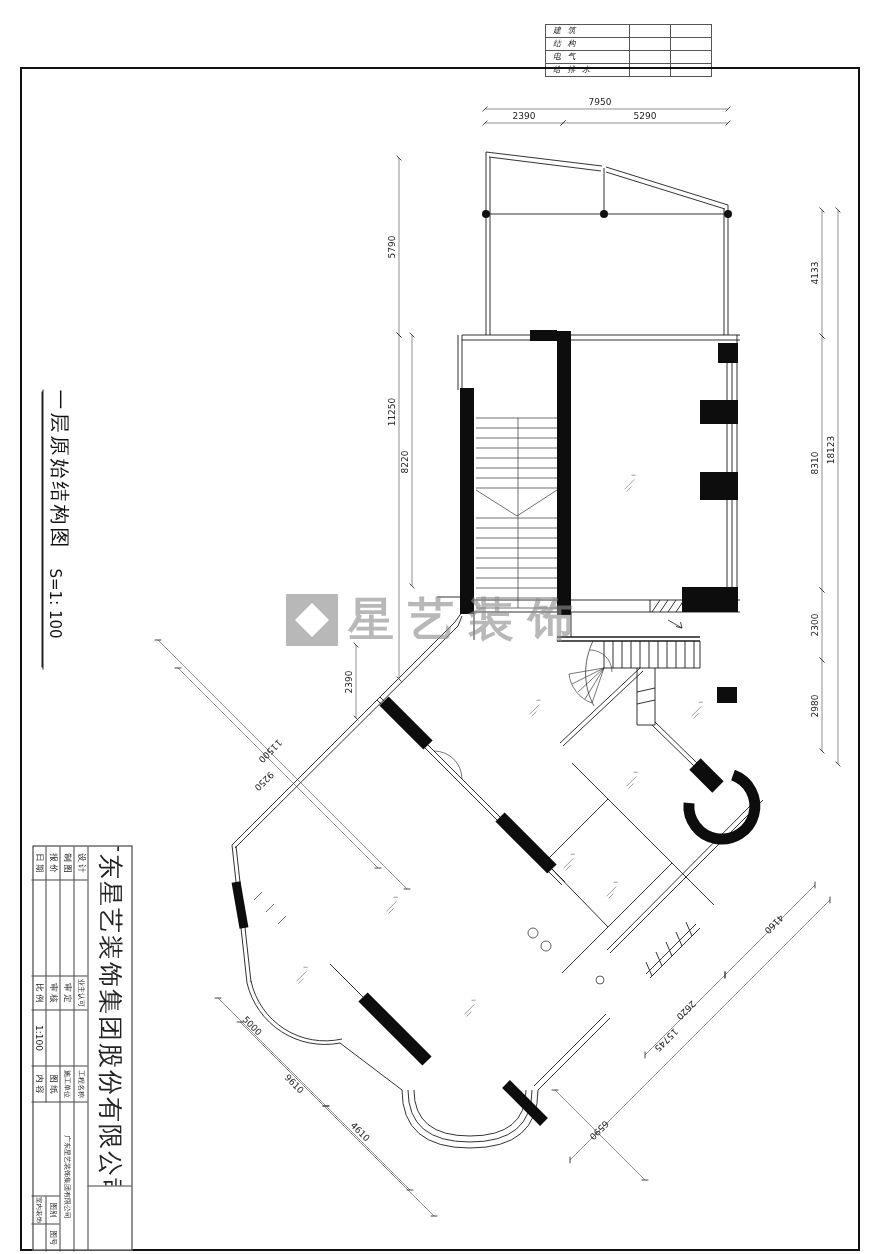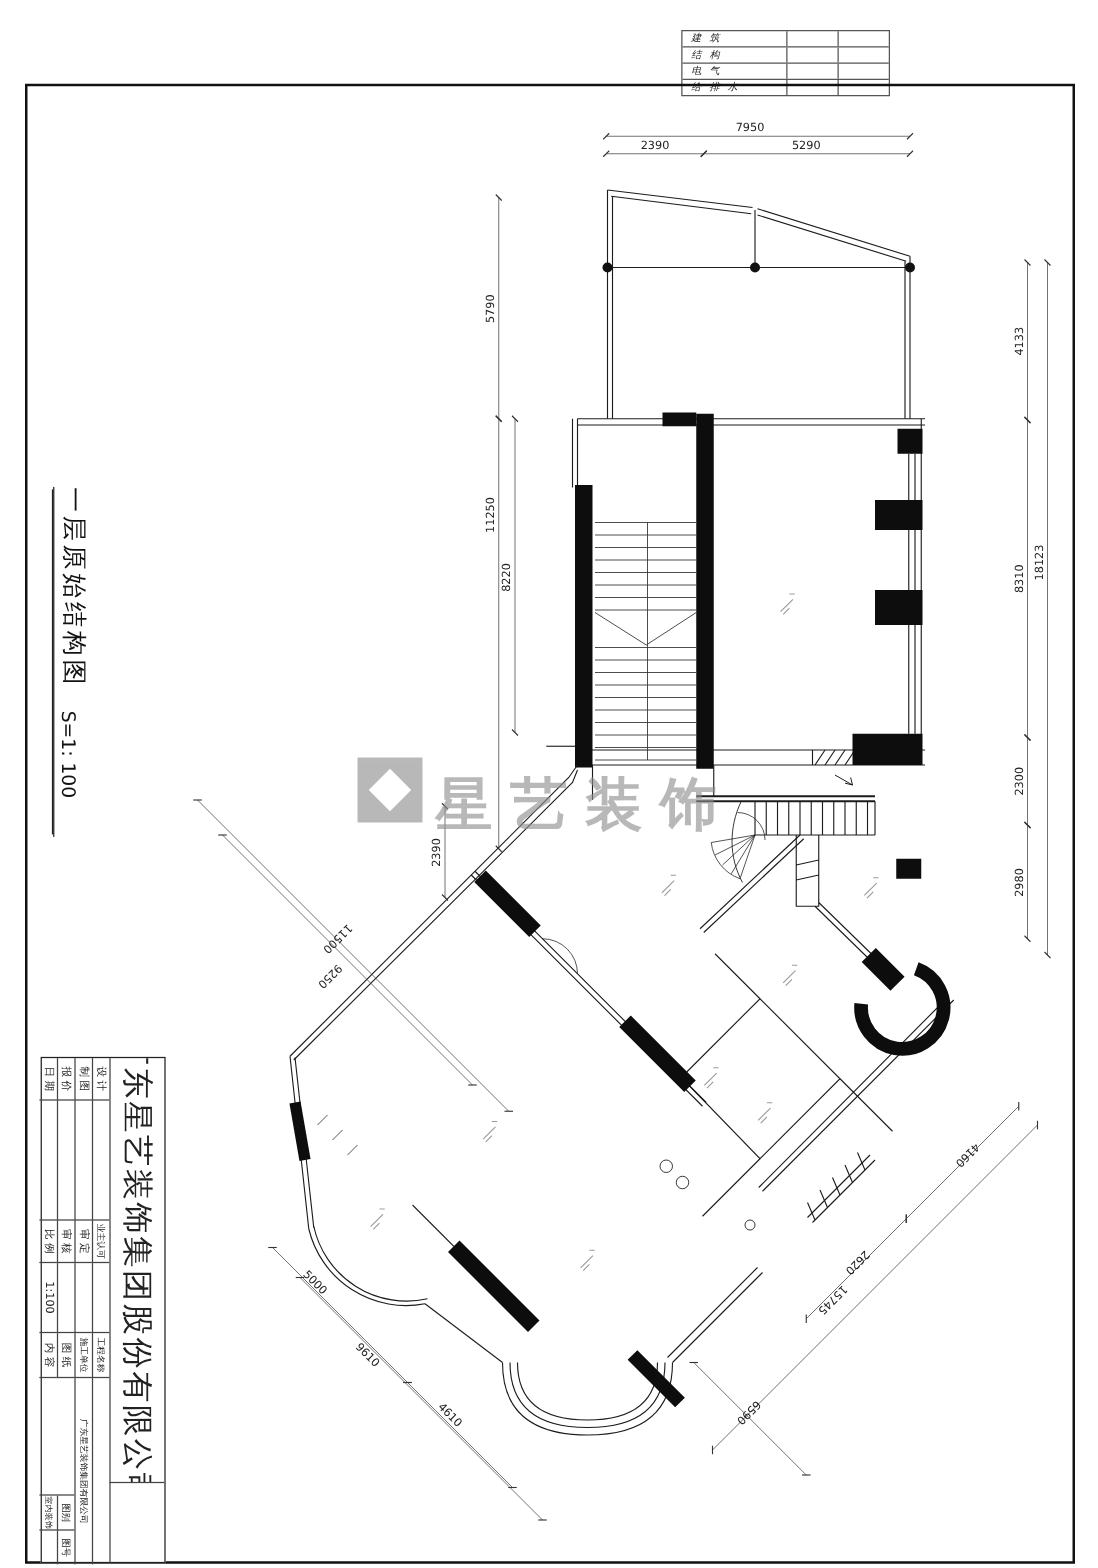--- a/index.html
+++ b/index.html
@@ -26,21 +26,21 @@
       transform:rotate(90deg);border:1.2px solid #222;box-sizing:border-box;background:#fff;}
   .cell{position:absolute;box-sizing:border-box;border-right:0.6px solid #444;
         border-bottom:0.6px solid #444;overflow:hidden;color:#222;
         display:flex;align-items:center;justify-content:center;white-space:nowrap;}
   
   #wm{position:absolute;left:286px;top:589px;display:flex;align-items:center;opacity:0.62;}
   #wm .logo{width:52px;height:52px;background:#8e8e8e;position:relative;margin-right:10px;}
   #wm .logo:after{content:"";position:absolute;left:14px;top:14px;width:24px;height:24px;
        background:#fff;transform:rotate(45deg);}
   #wm .wt{font-size:46px;font-weight:bold;color:#8e8e8e;letter-spacing:14px;
-          font-family:"DejaVu Sans",sans-serif;margin-top:24px;}
+          font-family:"DejaVu Sans",sans-serif;}
   svg text{font-family:"DejaVu Sans","Liberation Sans",sans-serif;}
 </style>
 </head>
 <body>
 
 <div id="sheet">
 
   <div class="disc" style="left:545px;">
     <div class="row">
         <div class="lab">建 筑</div>

